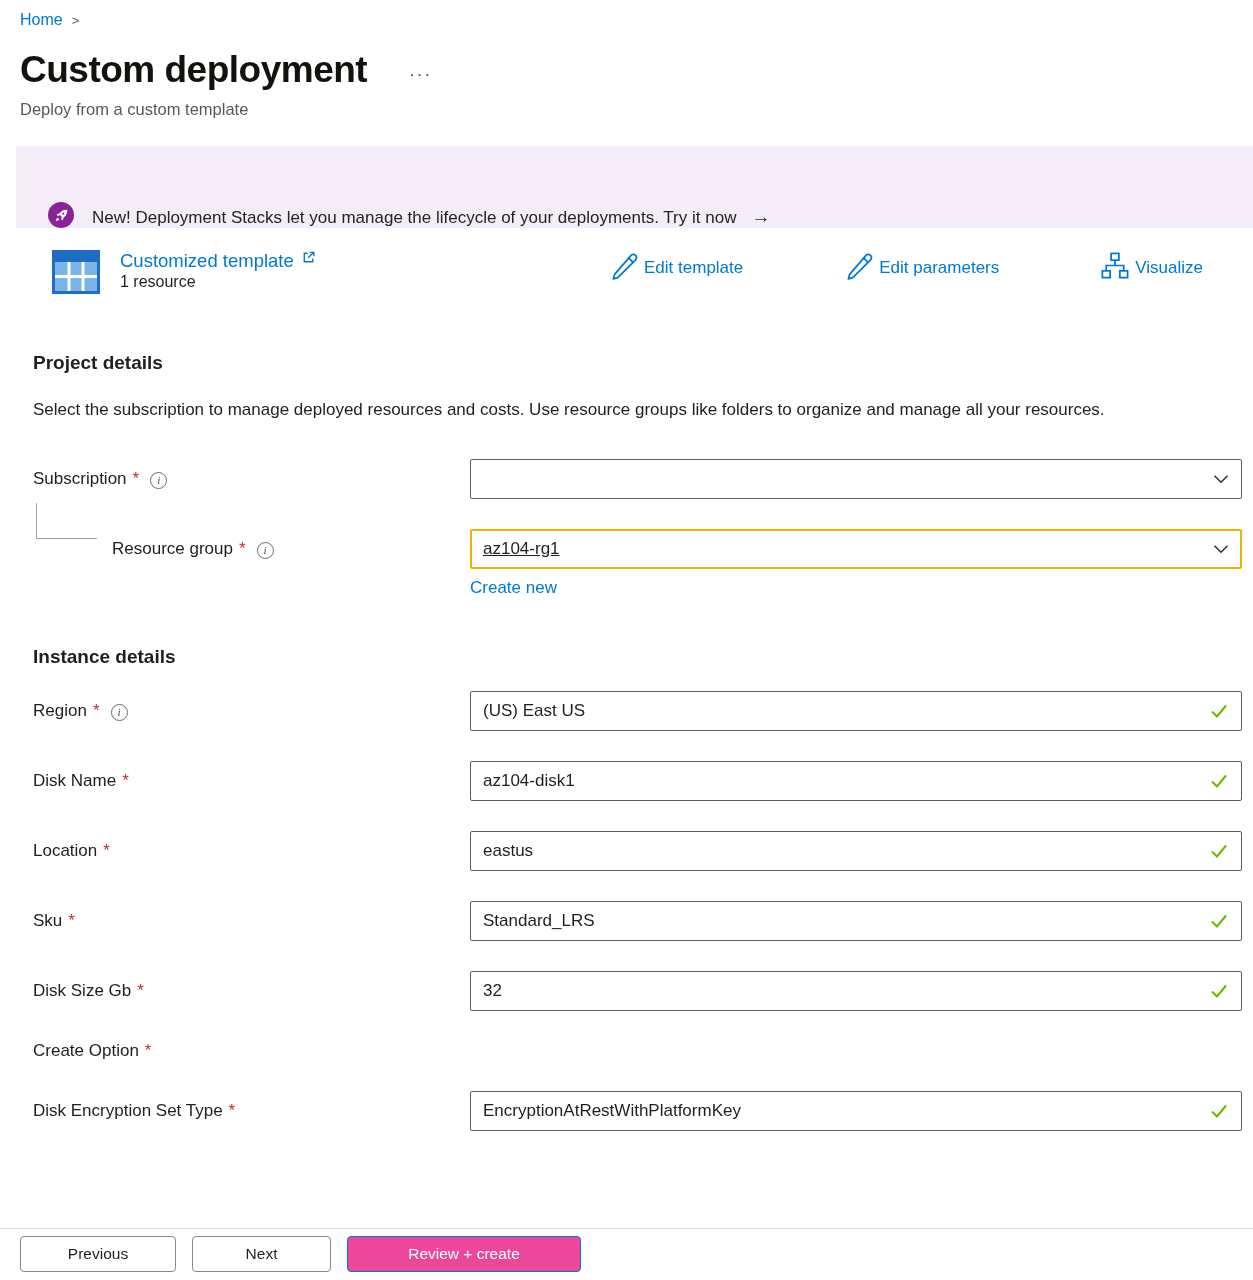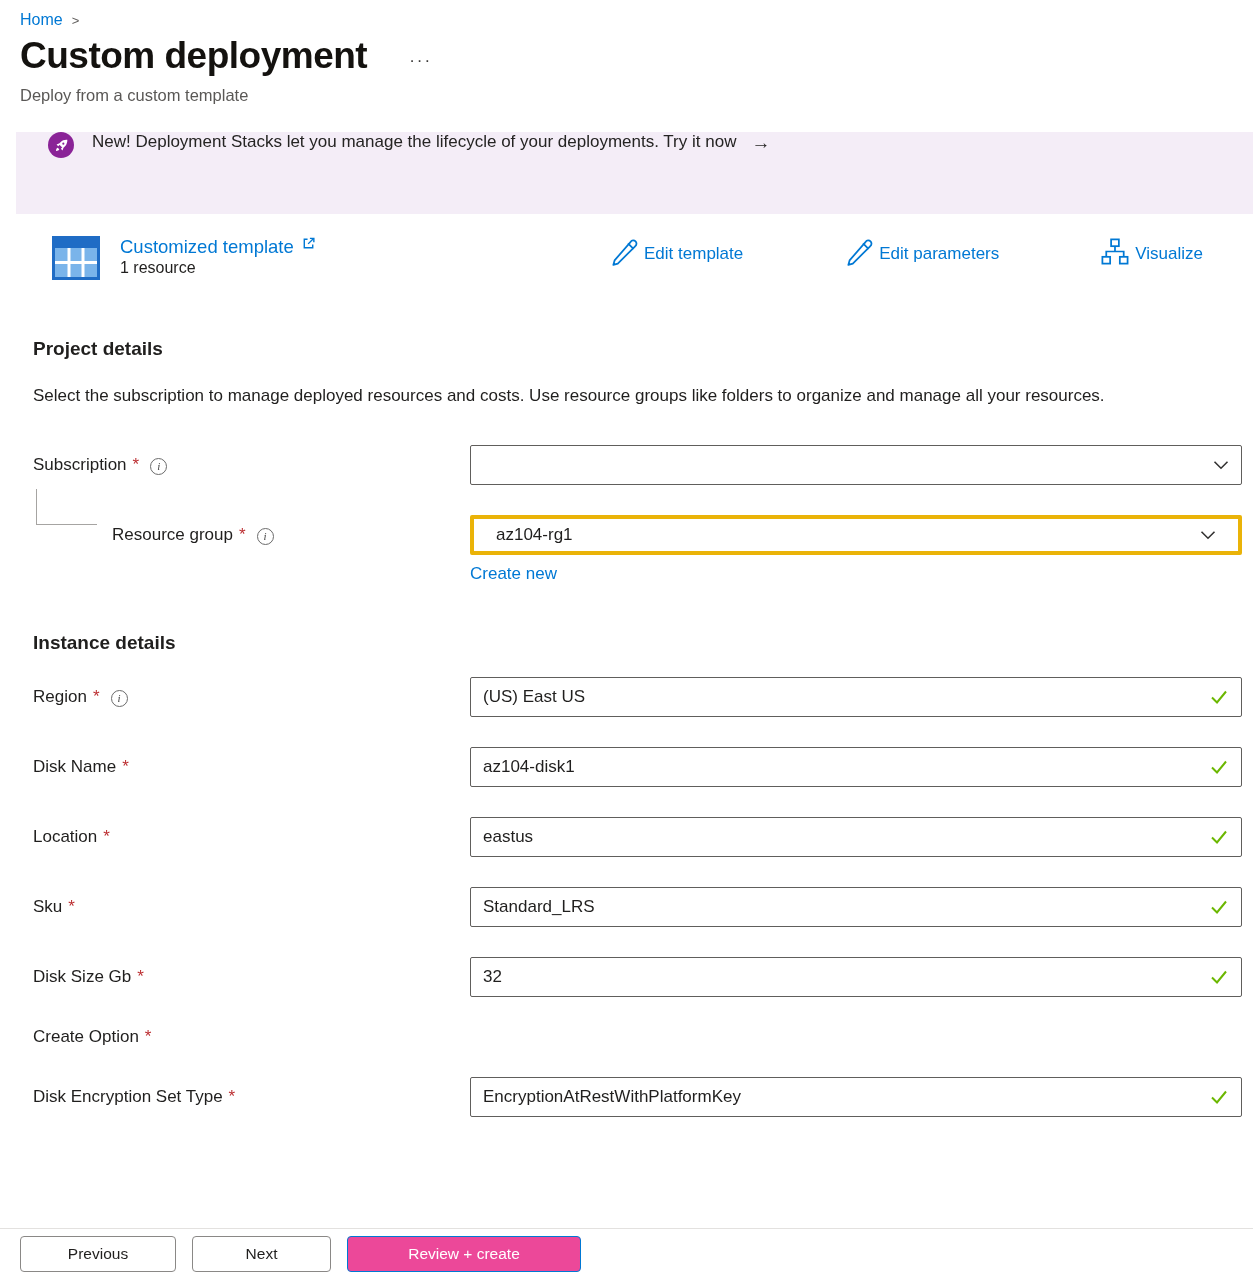--- a/index.html
+++ b/index.html
@@ -13,33 +13,33 @@
   }
   a { text-decoration: none; }
 
   
   .breadcrumb { padding: 11px 0 0 20px; font-size: 16px; display: flex; align-items: center; gap: 9px; }
   .breadcrumb a { color: #0078d4; }
   .crumb-sep { color: #605e5c; font-size: 13px; }
 
   
   .page-header { padding-left: 20px; }
-  .title-row { display: flex; align-items: center; gap: 42px; margin-top: 6px; }
+  .title-row { display: flex; align-items: center; gap: 42px; margin-top: 20px; }
   .page-title { font-size: 37px; font-weight: 700; letter-spacing: -0.5px; color: #14120f; }
   .title-menu { color: #3b3a39; font-size: 17px; letter-spacing: 2px; cursor: pointer; padding-top: 10px; }
   .page-subtitle { margin-top: 9px; font-size: 16.5px; color: #5a5856; }
 
   
   .banner {
     margin: 27px 0 0 16px;
     width: calc(100% - 16px);
     height: 82px;
     background: #f4edf7;
     display: flex;
-    align-items: flex-start;
+    align-items: flex-end;
     padding-left: 32px;
   }
   .banner-icon {
     width: 26px; height: 26px; border-radius: 50%;
     background: #8a2397; flex-shrink: 0;
     display: inline-flex; align-items: center; justify-content: center;
   }
   .banner-text { margin-left: 18px; font-size: 17px; color: #252423; }
   .banner-arrow { margin-left: 15px; font-size: 19px; color: #252423; cursor: pointer; }
 
@@ -72,21 +72,21 @@
   }
   .connector {
     position: absolute; left: 3px; top: -26px; width: 61px; height: 36px;
     border-left: 1px solid #a6a4a2; border-bottom: 1px solid #a6a4a2;
   }
   .input-box {
     flex: 1; height: 40px; background: #fff;
     border: 1px solid #605e5c; border-radius: 2px;
     display: flex; align-items: center; padding: 8px 12px;
   }
-  .input-box.focused { border: 4px solid #eab308; padding: 0 22px; }
+  .input-box.focused { border: 2px solid #eab308; padding: 0 11px; text-decoration: underline; }
   .input-box input {
     flex: 1; min-width: 0; border: none; outline: none; background: transparent;
     font-family: inherit; font-size: 17px; color: #201f1e; height: 100%;
   }
   .dd-value { flex: 1; font-size: 17px; color: #201f1e; }
   .chevron, .check { flex-shrink: 0; display: inline-flex; align-items: center; }
   .dropdown { cursor: pointer; }
   .link-row { margin-top: 9px; }
   .create-new { color: #0078d4; font-size: 17px; cursor: pointer; }
 

